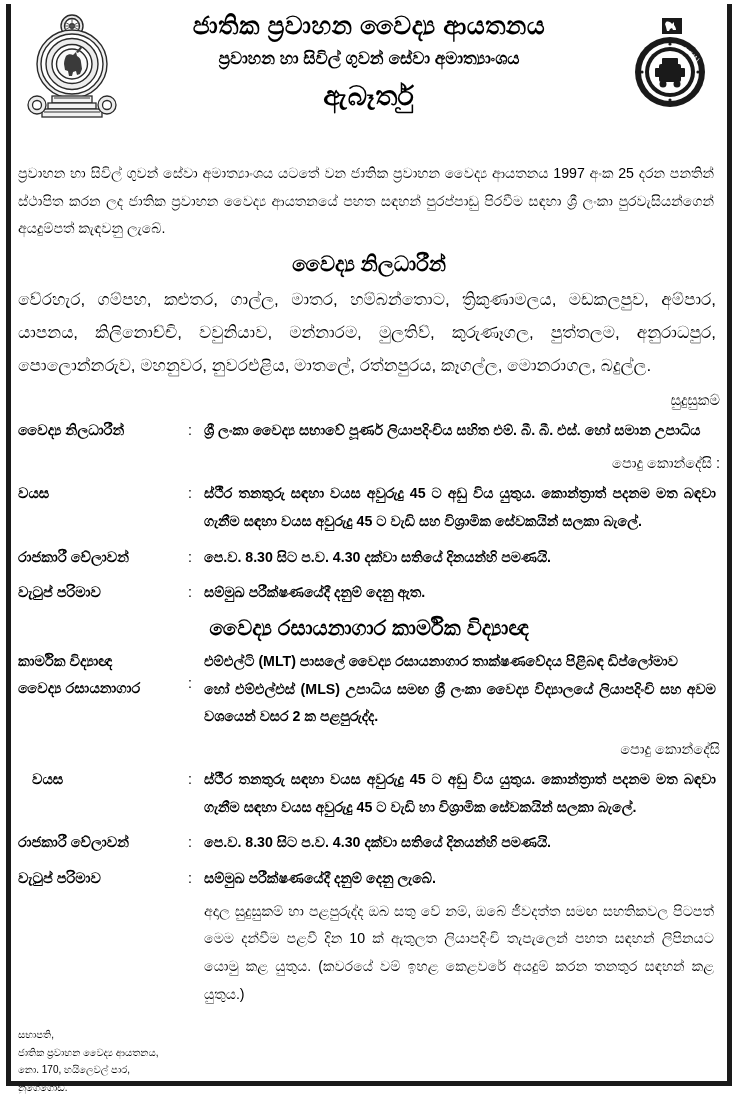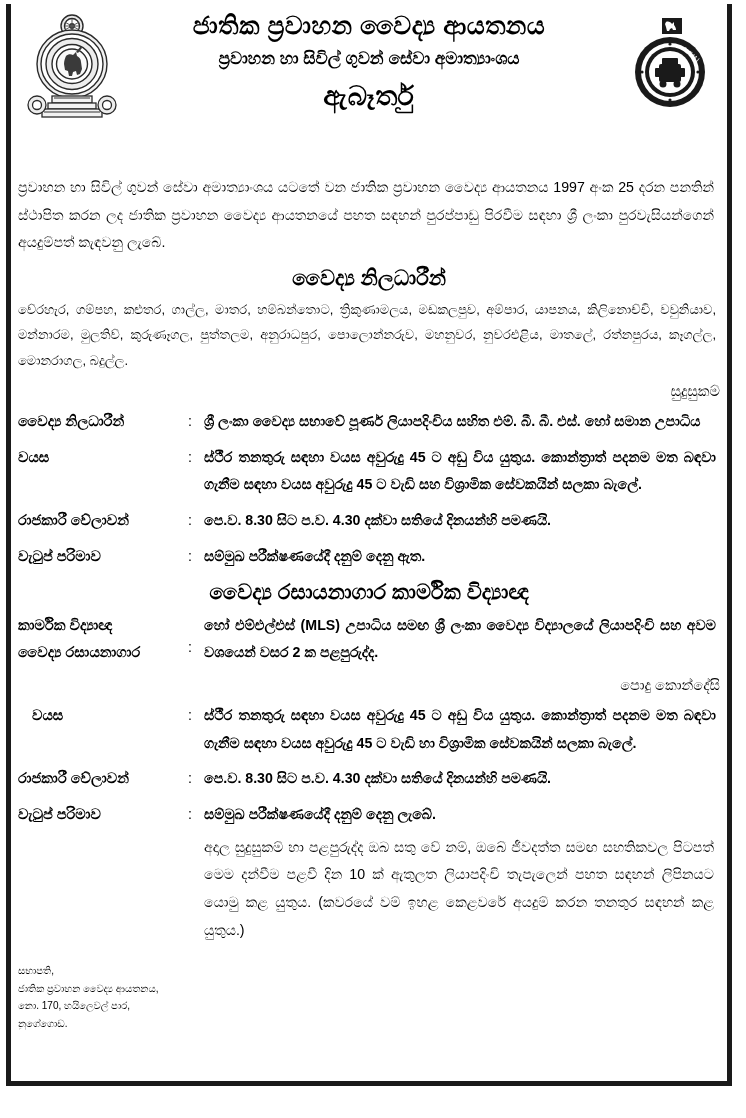--- a/index.html
+++ b/index.html
@@ -82,34 +82,34 @@
   }
   .vacancies {
     font-size: 27px;
     font-weight: bold;
     margin-top: 11px;
     letter-spacing: 1px;
   }
 
   
   .intro {
-    margin-top: 20px;
+    margin-top: 6px;
     font-size: 14.2px;
     line-height: 1.95;
     text-align: justify;
     padding-right: 6px;
   }
   .section-title {
     text-align: center;
     font-size: 21px;
     font-weight: bold;
     margin: 9px 0 7px 0;
   }
   .districts {
-    font-size: 13px;
+    font-size: 17px;
     line-height: 1.95;
     text-align: justify;
     padding-right: 4px;
   }
   .subhead {
     font-size: 14.5px;
     font-weight: normal;
     margin-top: 10px;
     text-align: right;
   }
@@ -267,20 +267,21 @@
     <div class="districts">වේරහැර, ගම්පහ, කළුතර, ගාල්ල, මාතර, හම්බන්තොට, ත්‍රිකුණාමලය, මඩකලපුව, අම්පාර, යාපනය, කිලිනොච්චි, වවුනියාව, මන්නාරම, මුලතිව්, කුරුණෑගල,   පුත්තලම, අනුරාධපුර, පොලොන්නරුව, මහනුවර,  නුවරඑළිය, මාතලේ, රත්නපුරය, කෑගල්ල, මොනරාගල, බදුල්ල.</div>
 
     <div class="subhead">සුදුසුකම්</div>
 
     <div class="row">
       <div class="label">වෛද්‍ය නිලධාරීන්</div>
       <div class="colon">:</div>
       <div class="value nojust">ශ්‍රී ලංකා වෛද්‍ය සභාවේ පූර්ණ ලියාපදිංචිය සහිත එම්. බී. බී. එස්. හෝ සමාන උපාධිය</div>
     </div>
 
+    <div class="subhead">පොදු කොන්දේසි :</div>
 
     <div class="row">
       <div class="label">වයස</div>
       <div class="colon">:</div>
       <div class="value">ස්ථීර  තනතුරු සඳහා වයස අවුරුදු  45 ට අඩු විය යුතුය. කොන්ත්‍රාත් පදනම මත බඳවා ගැනීම සඳහා වයස අවුරුදු 45 ට වැඩි සහ විශ්‍රාමික සේවකයින් සලකා බැලේ.</div>
     </div>
 
     <div class="row">
       <div class="label">රාජකාරී වේලාවන්</div>
       <div class="colon">:</div>
@@ -295,20 +296,21 @@
 
     <div class="section-title">වෛද්‍ය රසායනාගාර කාර්මික විද්‍යාඥ</div>
 
     <div class="row">
       <div class="label label-stack">
         <div>කාර්මික විද්‍යාඥ</div>
         <div>වෛද්‍ය රසායනාගාර</div>
       </div>
       <div class="colon" style="padding-top:22px;">:</div>
       <div class="value">
+        <div>එම්එල්ටි (MLT) පාසලේ වෛද්‍ය රසායනාගාර තාක්ෂණවේදය පිළිබඳ ඩිප්ලෝමාව</div>
         <div>හෝ එම්එල්එස් (MLS)  උපාධිය සමඟ ශ්‍රී ලංකා වෛද්‍ය විද්‍යාලයේ ලියාපදිංචි සහ අවම වශයෙන්  වසර 2 ක පළපුරුද්ද.</div>
       </div>
     </div>
 
     <div class="subhead">පොදු කොන්දේසි</div>
 
     <div class="row">
       <div class="label sub">වයස</div>
       <div class="colon">:</div>
       <div class="value">ස්ථීර  තනතුරු සඳහා  වයස අවුරුදු 45 ට  අඩු විය යුතුය. කොන්ත්‍රාත් පදනම මත බඳවා ගැනීම සඳහා වයස අවුරුදු  45 ට වැඩි හා විශ්‍රාමික  සේවකයින් සලකා බැලේ.</div>

